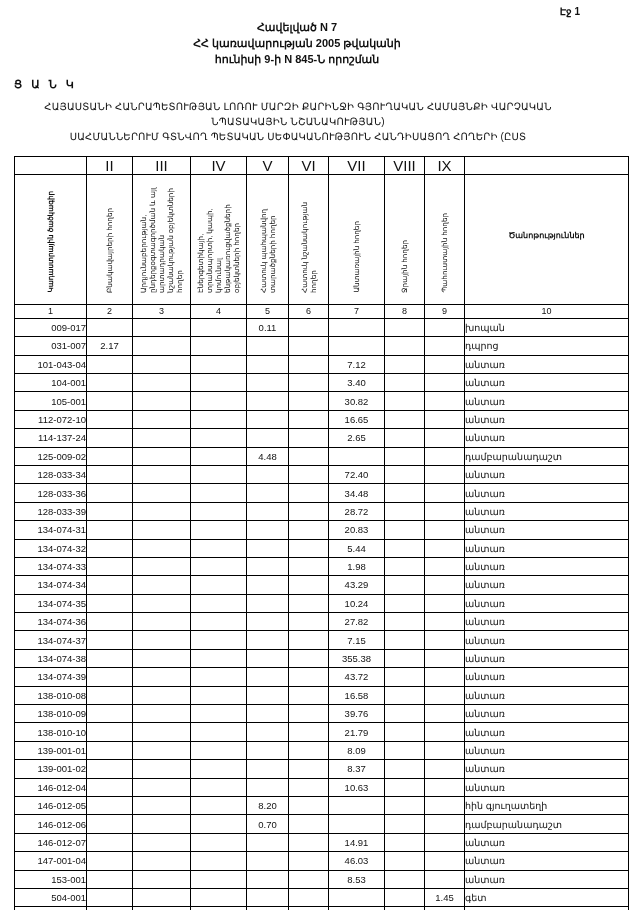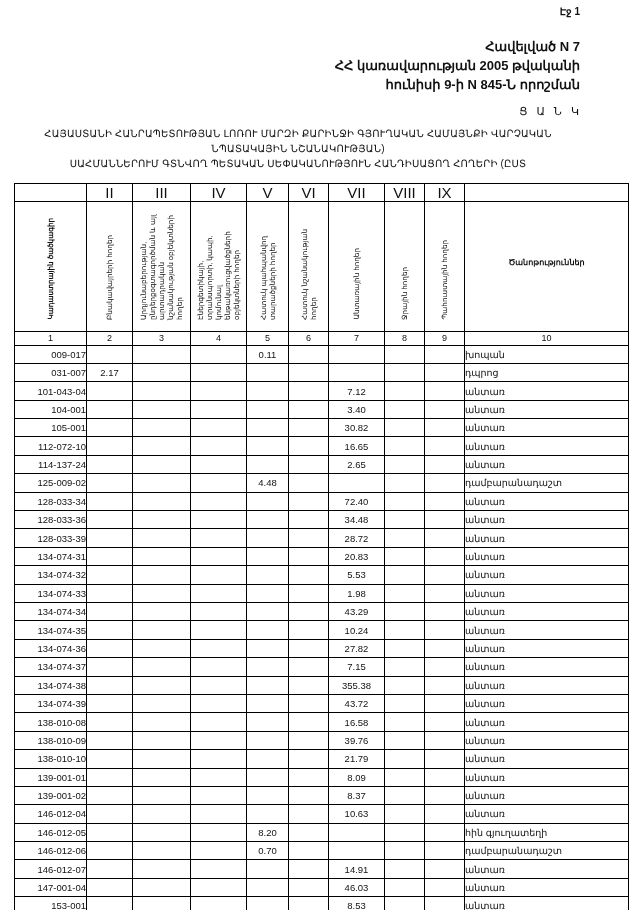--- a/index.html
+++ b/index.html
@@ -24,32 +24,32 @@
   }
   .page-num {
     position: absolute;
     top: 6px;
     right: 16px;
     font-size: 10px;
     font-weight: bold;
     font-family: "Liberation Sans", sans-serif;
   }
   .header-right {
-    margin-top: 32px;
-    text-align: right;
-    font-size: 13px;
+    margin-top: 14px;
+    text-align: center;
+    font-size: 11px;
     font-weight: bold;
     line-height: 1.45;
     font-family: "Liberation Sans", sans-serif;
     padding-right: 2px;
   }
   .doc-kind {
-    text-align: right;
+    text-align: left;
     font-size: 11px;
-    font-weight: normal;
+    font-weight: bold;
     letter-spacing: 3px;
     margin-top: 10px;
     font-family: "Liberation Sans", sans-serif;
   }
   .doc-title {
     text-align: center;
     font-size: 10px;
     font-weight: normal;
     line-height: 1.5;
     margin-top: 8px;
@@ -391,21 +391,21 @@
           <td class="num"></td>
           <td class="note">անտառ</td>
         </tr>
         <tr class="datarow">
           <td class="code">134-074-32</td>
           <td class="num"></td>
           <td class="num"></td>
           <td class="num"></td>
           <td class="num"></td>
           <td class="num"></td>
-          <td class="num">5.53</td>
+          <td class="num">5.44</td>
           <td class="num"></td>
           <td class="num"></td>
           <td class="note">անտառ</td>
         </tr>
         <tr class="datarow">
           <td class="code">134-074-33</td>
           <td class="num"></td>
           <td class="num"></td>
           <td class="num"></td>
           <td class="num"></td>

